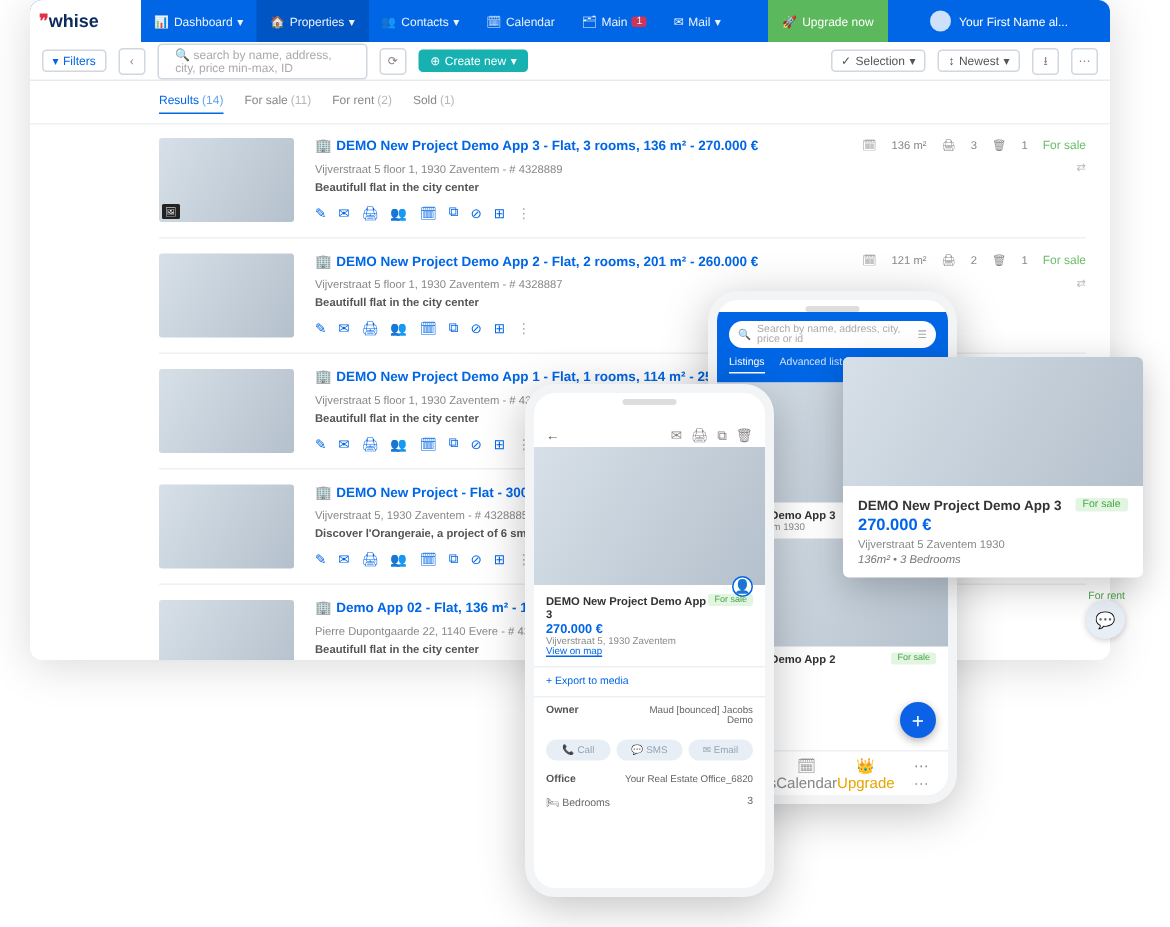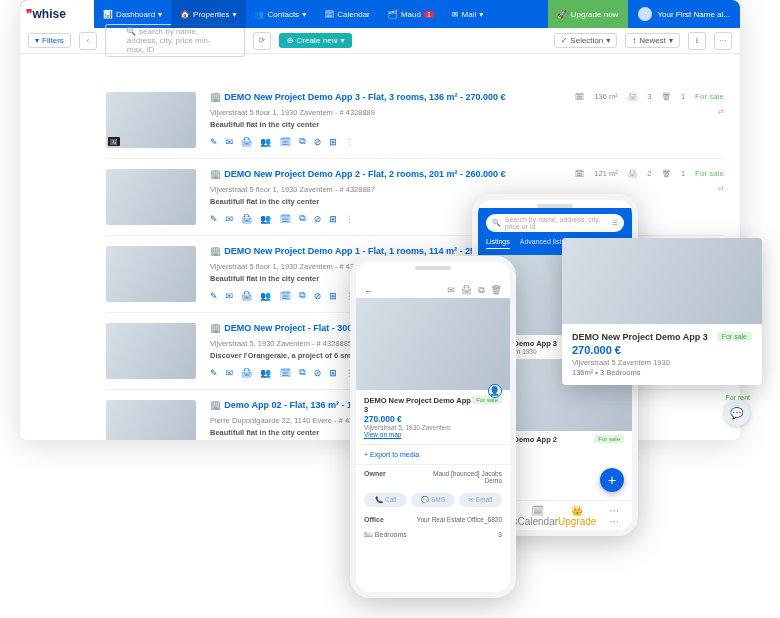--- a/index.html
+++ b/index.html
@@ -8,26 +8,26 @@
 
 .desktop { position:absolute; left:20px; top:0; width:720px; height:440px; border-radius:8px; box-shadow:0 4px 30px rgba(0,0,0,.15); background:#fff; overflow:hidden; }
 .topbar { height:28px; background:#0066e6; display:flex; align-items:center; color:#fff; font-size:8px; }
 .logo-cell { width:74px; height:28px; background:#fff; display:flex; align-items:center; padding:0 6px; font-weight:bold; font-size:12px; color:#0b2b5c; }
 .logo-cell .w { color:#e0314a; }
 .nav-item { padding:0 9px; height:28px; display:flex; align-items:center; gap:3px; opacity:.92; cursor:pointer; }
 .nav-item.active { background:#0054c2; }
 .nav-item .badge { background:#e0314a; color:#fff; border-radius:2px; padding:0 3px; font-size:7px; }
 .spacer { flex:1; }
 .upgrade { background:#5cb85c; padding:0 10px; height:28px; display:flex; align-items:center; gap:3px; font-size:8px; }
-.user { padding:0 10px; display:flex; align-items:center; gap:5px; }
+.user { padding:0 28px; display:flex; align-items:center; gap:5px; }
 .avatar-sm { width:14px; height:14px; border-radius:50%; background:#cde1fa; }
 
 .secondbar { height:26px; border-bottom:1px solid #e8eaed; display:flex; align-items:center; padding:0 8px; gap:8px; font-size:8px; color:#555; }
 .filter-btn { border:1px solid #d1d7de; border-radius:3px; padding:2px 6px; display:flex; align-items:center; gap:3px; color:#0066e6; }
-.search-desk { flex:0 0 140px; border:1px solid #d1d7de; border-radius:3px; padding:2px 21px; color:#aaa; }
+.search-desk { flex:0 0 140px; border:1px solid #d1d7de; border-radius:3px; padding:2px 11px; color:#aaa; }
 .create-btn { background:#17b1b1; color:#fff; border-radius:3px; padding:3px 8px; display:flex; align-items:center; gap:3px; }
 .pill-icon { width:18px; height:18px; border:1px solid #d1d7de; border-radius:3px; display:flex; align-items:center; justify-content:center; color:#888; }
 .sel-btn { border:1px solid #d1d7de; border-radius:3px; padding:2px 6px; color:#555; display:flex; gap:3px; align-items:center; }
 
 .content { position:absolute; top:54px; left:0; right:0; bottom:0; }
 .tabs-row { display:flex; gap:14px; padding:8px 0 6px 86px; font-size:8px; color:#888; border-bottom:1px solid #eef0f3; }
 .tab { cursor:pointer; }
 .tab.sel { color:#0066e6; border-bottom:1px solid #0066e6; padding-bottom:4px; }
 .tab .cnt { opacity:.6; margin-left:2px; }
 
@@ -85,42 +85,42 @@
 .fab-blue { position:absolute; right:8px; bottom:38px; width:24px; height:24px; border-radius:50%; background:#0b62e6; color:#fff; display:flex; align-items:center; justify-content:center; font-size:14px; box-shadow:0 2px 6px rgba(0,0,0,.3); }
 
 
 .preview { position:absolute; left:562px; top:238px; width:200px; background:#fff; border-radius:4px; box-shadow:0 6px 24px rgba(0,0,0,.22); z-index:4; overflow:hidden; font-size:8px; }
 .preview .hero { height:86px; background:linear-gradient(120deg,#d7e0e8,#b4c0cc); }
 .preview .body { padding:8px 10px; }
 .preview .ttl { font-weight:600; color:#333; font-size:9px; }
 .preview .st { float:right; background:#e1f5e1; color:#4aa54a; font-size:7px; padding:1px 5px; border-radius:2px; }
 .preview .price { color:#0066e6; font-weight:700; font-size:11px; margin-top:2px; }
 .preview .addr { color:#888; font-size:7.5px; margin-top:2px; }
-.preview .meta { color:#777; font-size:7.5px; margin-top:1px; }
+.preview .meta { color:#777; font-size:7.5px; margin-top:1px;font-style:italic; }
 
 
 .float-ava { position:absolute; right:30px; top:400px; width:26px; height:26px; border-radius:50%; background:#e8eef5; box-shadow:0 1px 4px rgba(0,0,0,.2); z-index:1; display:flex; align-items:center; justify-content:center; font-size:11px; }
 
 
 .stray { position:absolute; right:30px; top:394px; font-size:7px; color:#4aa54a; z-index:1; }
 </style>
 </head>
 <body>
 
 <div class="desktop">
   <div class="topbar">
     <div class="logo-cell">
         <span class="w">❞</span>
         <span>whise</span>
       </div>
     <div class="nav-item">📊<span>Dashboard</span> ▾</div>
     <div class="nav-item active">🏠<span>Properties</span> ▾</div>
     <div class="nav-item">👥<span>Contacts</span> ▾</div>
     <div class="nav-item">🗓<span>Calendar</span></div>
-    <div class="nav-item">🗂<span>Maud</span><span class="badge">1</span></div>
+    <div class="nav-item">🗂<span>Main</span><span class="badge">1</span></div>
     <div class="nav-item">✉<span>Mail</span> ▾</div>
     <div class="spacer"></div>
     <div class="upgrade">🚀<span>Upgrade now</span></div>
     <div class="user">
         <span class="avatar-sm"></span>
         <span>Your First Name al...</span>
       </div>
   </div>
 
   <div class="secondbar">
@@ -130,20 +130,26 @@
     <div class="pill-icon">⟳</div>
     <div class="create-btn">⊕ <span>Create new</span> ▾</div>
     <div class="spacer"></div>
     <div class="sel-btn">✓ <span>Selection</span> ▾</div>
     <div class="sel-btn">↕ <span>Newest</span> ▾</div>
     <div class="pill-icon">⭳</div>
     <div class="pill-icon">⋯</div>
   </div>
 
   <div class="content">
+    <div class="tabs-row">
+      <div class="tab sel"><span>Results</span><span class="cnt">(14)</span></div>
+      <div class="tab"><span>For sale</span><span class="cnt">(11)</span></div>
+      <div class="tab"><span>For rent</span><span class="cnt">(2)</span></div>
+      <div class="tab"><span>Sold</span><span class="cnt">(1)</span></div>
+    </div>
 
     <div class="list">
 
       <div class="row">
         <div class="thumb">
             <div class="thumbtag">🖼</div>
           </div>
         <div class="rowbody">
           <div class="title">🏢 <span>DEMO New Project Demo App 3 - Flat, 3 rooms, 136 m² - 270.000 €</span></div>
           <div class="sub">Vijverstraat 5 floor 1, 1930 Zaventem - # 4328889</div>

